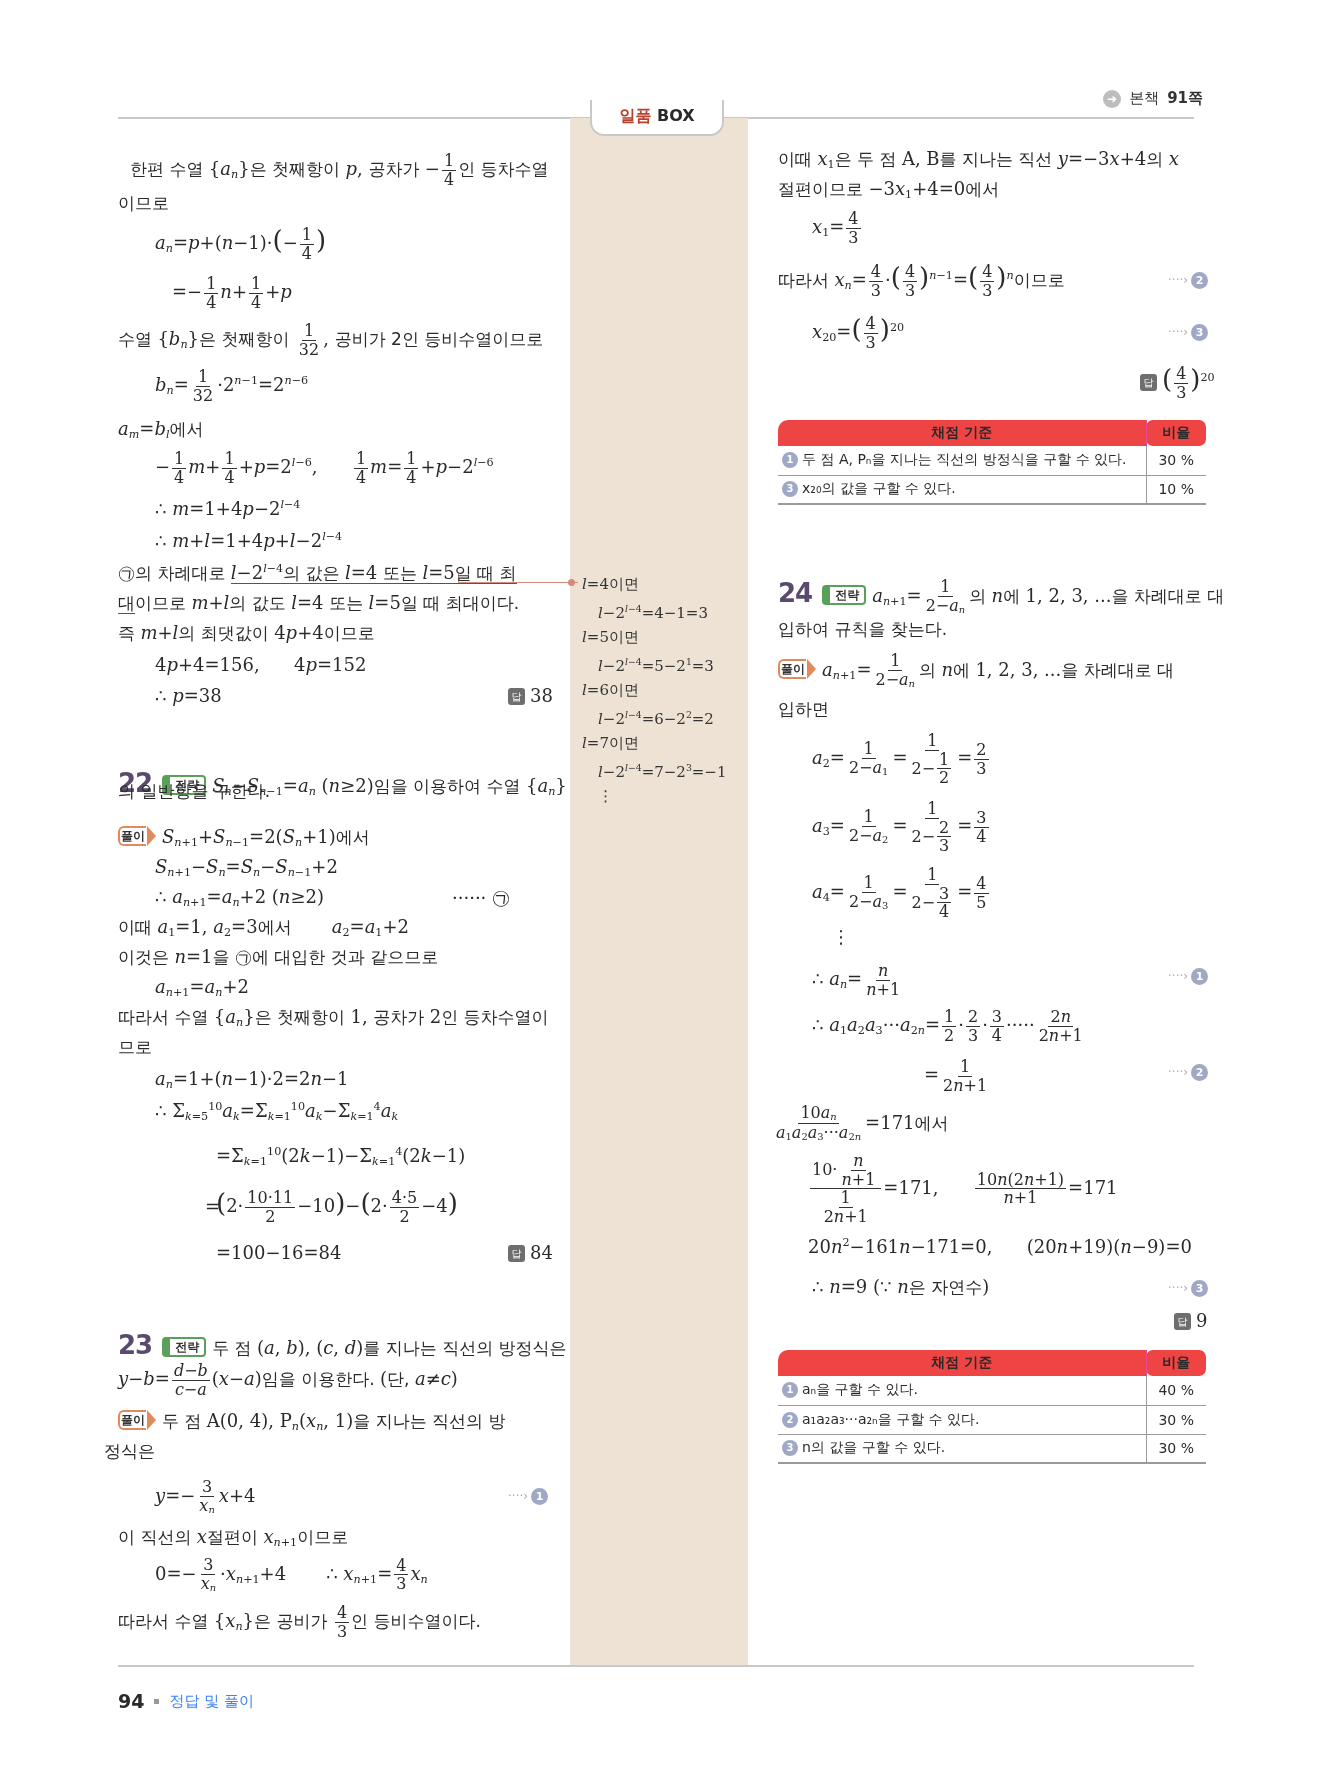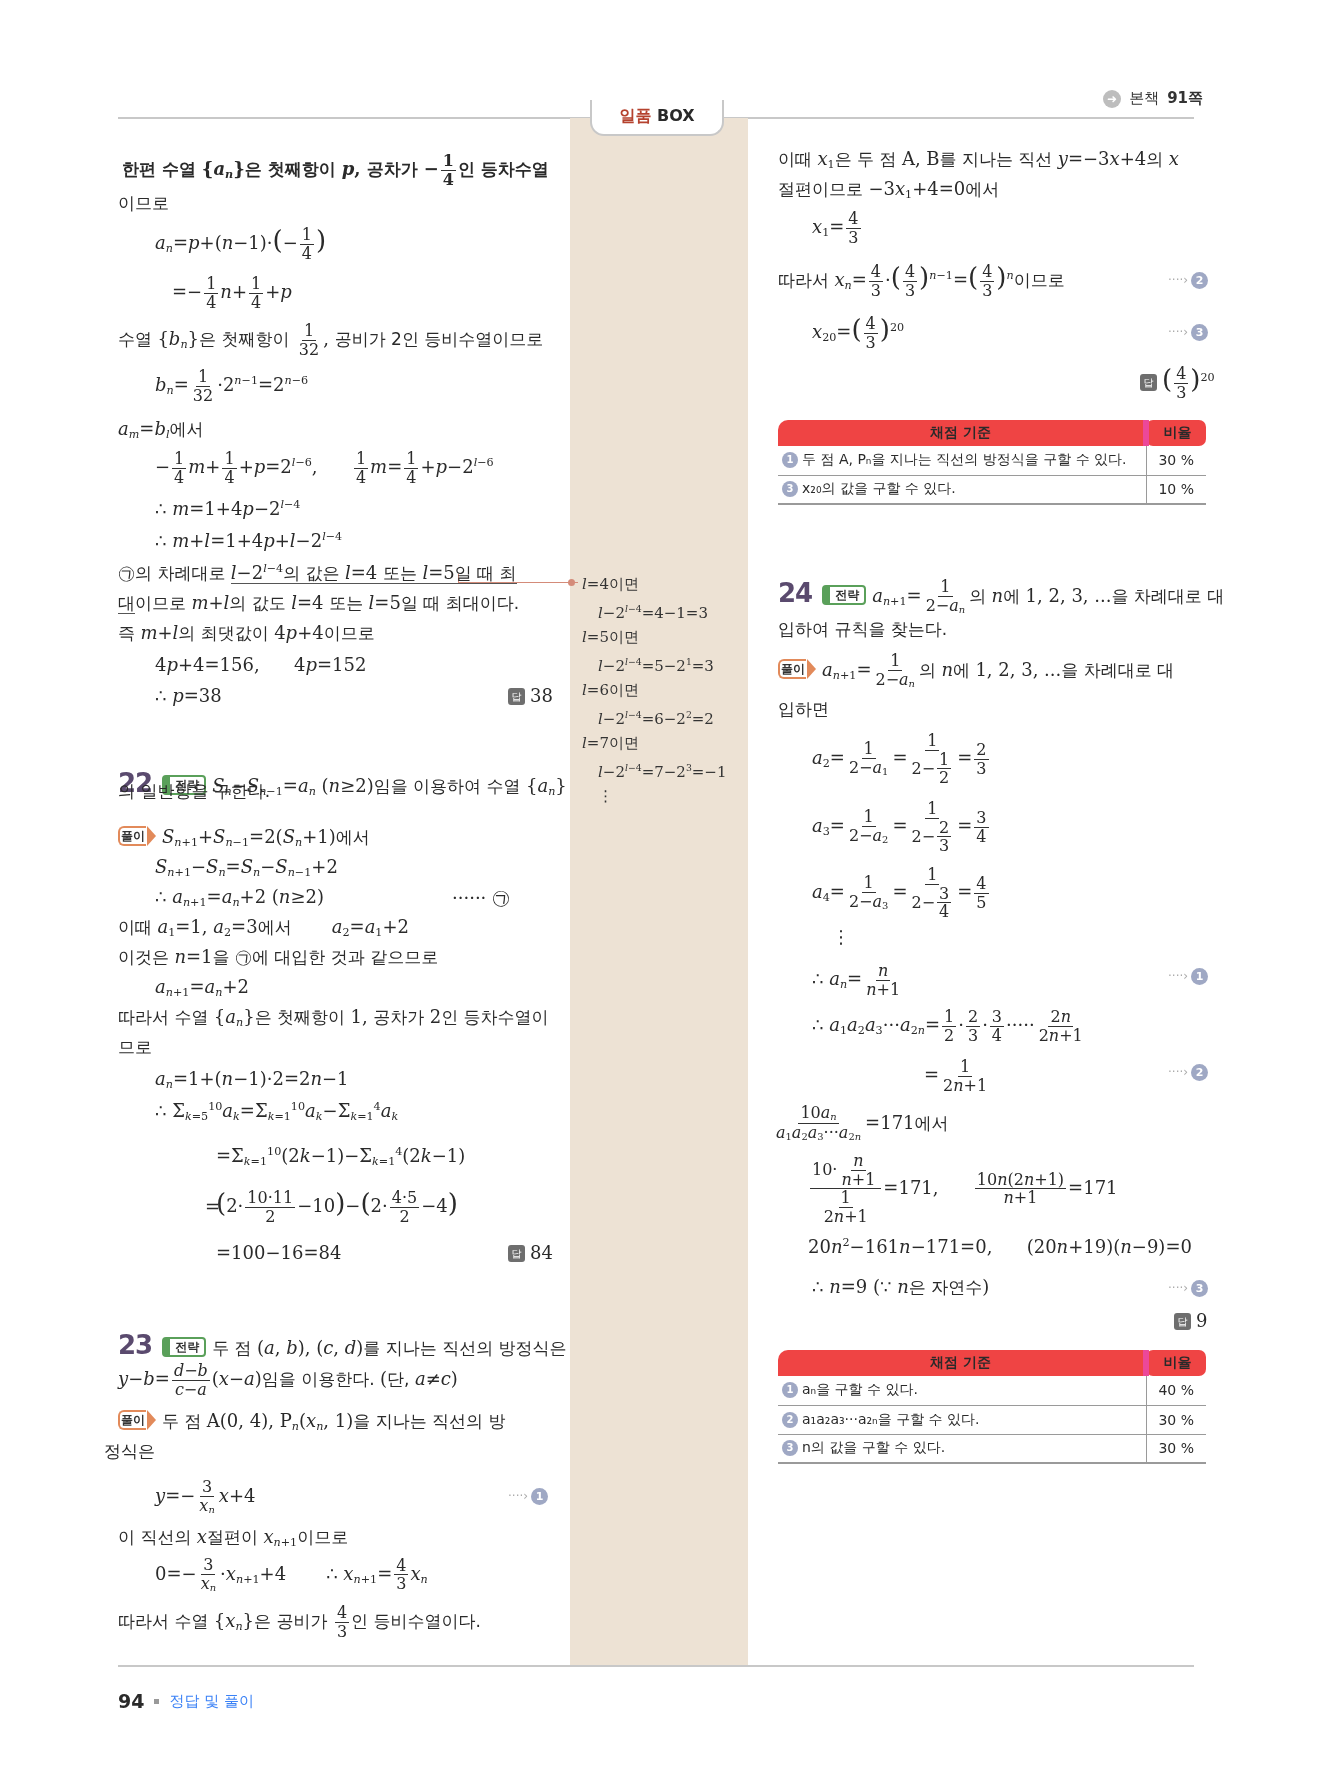--- a/index.html
+++ b/index.html
@@ -37,21 +37,21 @@
   .badge-sol { display: inline-block; font-family: "DejaVu Sans", sans-serif; font-size: 12px; font-weight: bold; color: #333; border: 2px solid #e28a5a; border-right: none; border-radius: 6px 0 0 6px; padding: 0 1px; margin-right: 16px; line-height: 16px; vertical-align: 3px; position: relative; }
   .badge-sol::after { content: ""; position: absolute; right: -10px; top: -2px; border-left: 9px solid #e28a5a; border-top: 10px solid transparent; border-bottom: 10px solid transparent; }
   .kor { font-family: "DejaVu Sans", sans-serif; font-size: 17px; }
 
   .step { position: absolute; font-family: "DejaVu Sans", sans-serif; font-size: 12px; color: #aaa; }
   .step .c { display: inline-block; width: 17px; height: 17px; border-radius: 50%; background: #9fa8c4; color: #fff; font-size: 11px; text-align: center; line-height: 17px; margin-left: 3px; font-weight: bold; }
 
   table.grade { position: absolute; border-collapse: collapse; font-family: "DejaVu Sans", sans-serif; font-size: 14px; }
   table.grade th { background: #ef4444; font-weight: bold; height: 26px; font-size: 14px; }
   table.grade th:first-child { border-top-left-radius: 10px; }
-  table.grade th:last-child { border-top-right-radius: 10px; border-left: 6px solid #ec4899; border-radius: 7px; }
+  table.grade th:last-child { border-top-right-radius: 10px; border-left: 1px solid #ec4899; border-radius: 7px; }
   table.grade td { height: 29px; border-bottom: 1px solid #9a9a9a; padding: 0 4px; }
   table.grade td.pct { text-align: center; border-left: 1px solid #9a9a9a; width: 60px; }
   table.grade tr:last-child td { border-bottom: 2px solid #9a9a9a; }
   table.grade .c { display: inline-block; width: 16px; height: 16px; border-radius: 50%; background: #9fa8c4; color: #fff; font-size: 10px; text-align: center; line-height: 16px; margin-right: 4px; font-weight: bold; vertical-align: 1px; }
 
   .footer { position: absolute; left: 118px; top: 1690px; display: flex; align-items: center; gap: 10px; font-family: "DejaVu Sans", sans-serif; }
   .footer .pg { font-size: 19px; font-weight: bold; }
   .footer .sq { width: 5px; height: 5px; background: #999; }
   .footer .title { font-size: 15px; color: #3b82f6; }
   .underline { border-bottom: 1px solid #555; }
@@ -79,21 +79,21 @@
   <div class="ind"><i>l</i>−2<sup><i>l</i>−4</sup>=4−1=3</div>
   <div><i>l</i>=5이면</div>
   <div class="ind"><i>l</i>−2<sup><i>l</i>−4</sup>=5−2<sup>1</sup>=3</div>
   <div><i>l</i>=6이면</div>
   <div class="ind"><i>l</i>−2<sup><i>l</i>−4</sup>=6−2<sup>2</sup>=2</div>
   <div><i>l</i>=7이면</div>
   <div class="ind"><i>l</i>−2<sup><i>l</i>−4</sup>=7−2<sup>3</sup>=−1</div>
   <div class="ind">⋮</div>
 </div>
 
-<div class="line" style="left:122px;top:152px;font-weight:bold;">
+<div class="line" style="left:130px;top:152px;">
   <span class="kor">한편 수열 </span>{<i>a<sub>n</sub></i>}<span class="kor">은 첫째항이 </span><i>p</i>, <span class="kor">공차가 </span>−<span class="frac">
       <span class="num">1</span>
       <span class="den">4</span>
     </span><span class="kor">인 등차수열</span>
 </div>
 <div class="line kor" style="left:118px;top:192px;">이므로</div>
 <div class="line" style="left:155px;top:225px;">
   <i>a<sub>n</sub></i>=<i>p</i>+(<i>n</i>−1)·<span style="font-size:26px">(</span>−<span class="frac">
       <span class="num">1</span>
       <span class="den">4</span>

